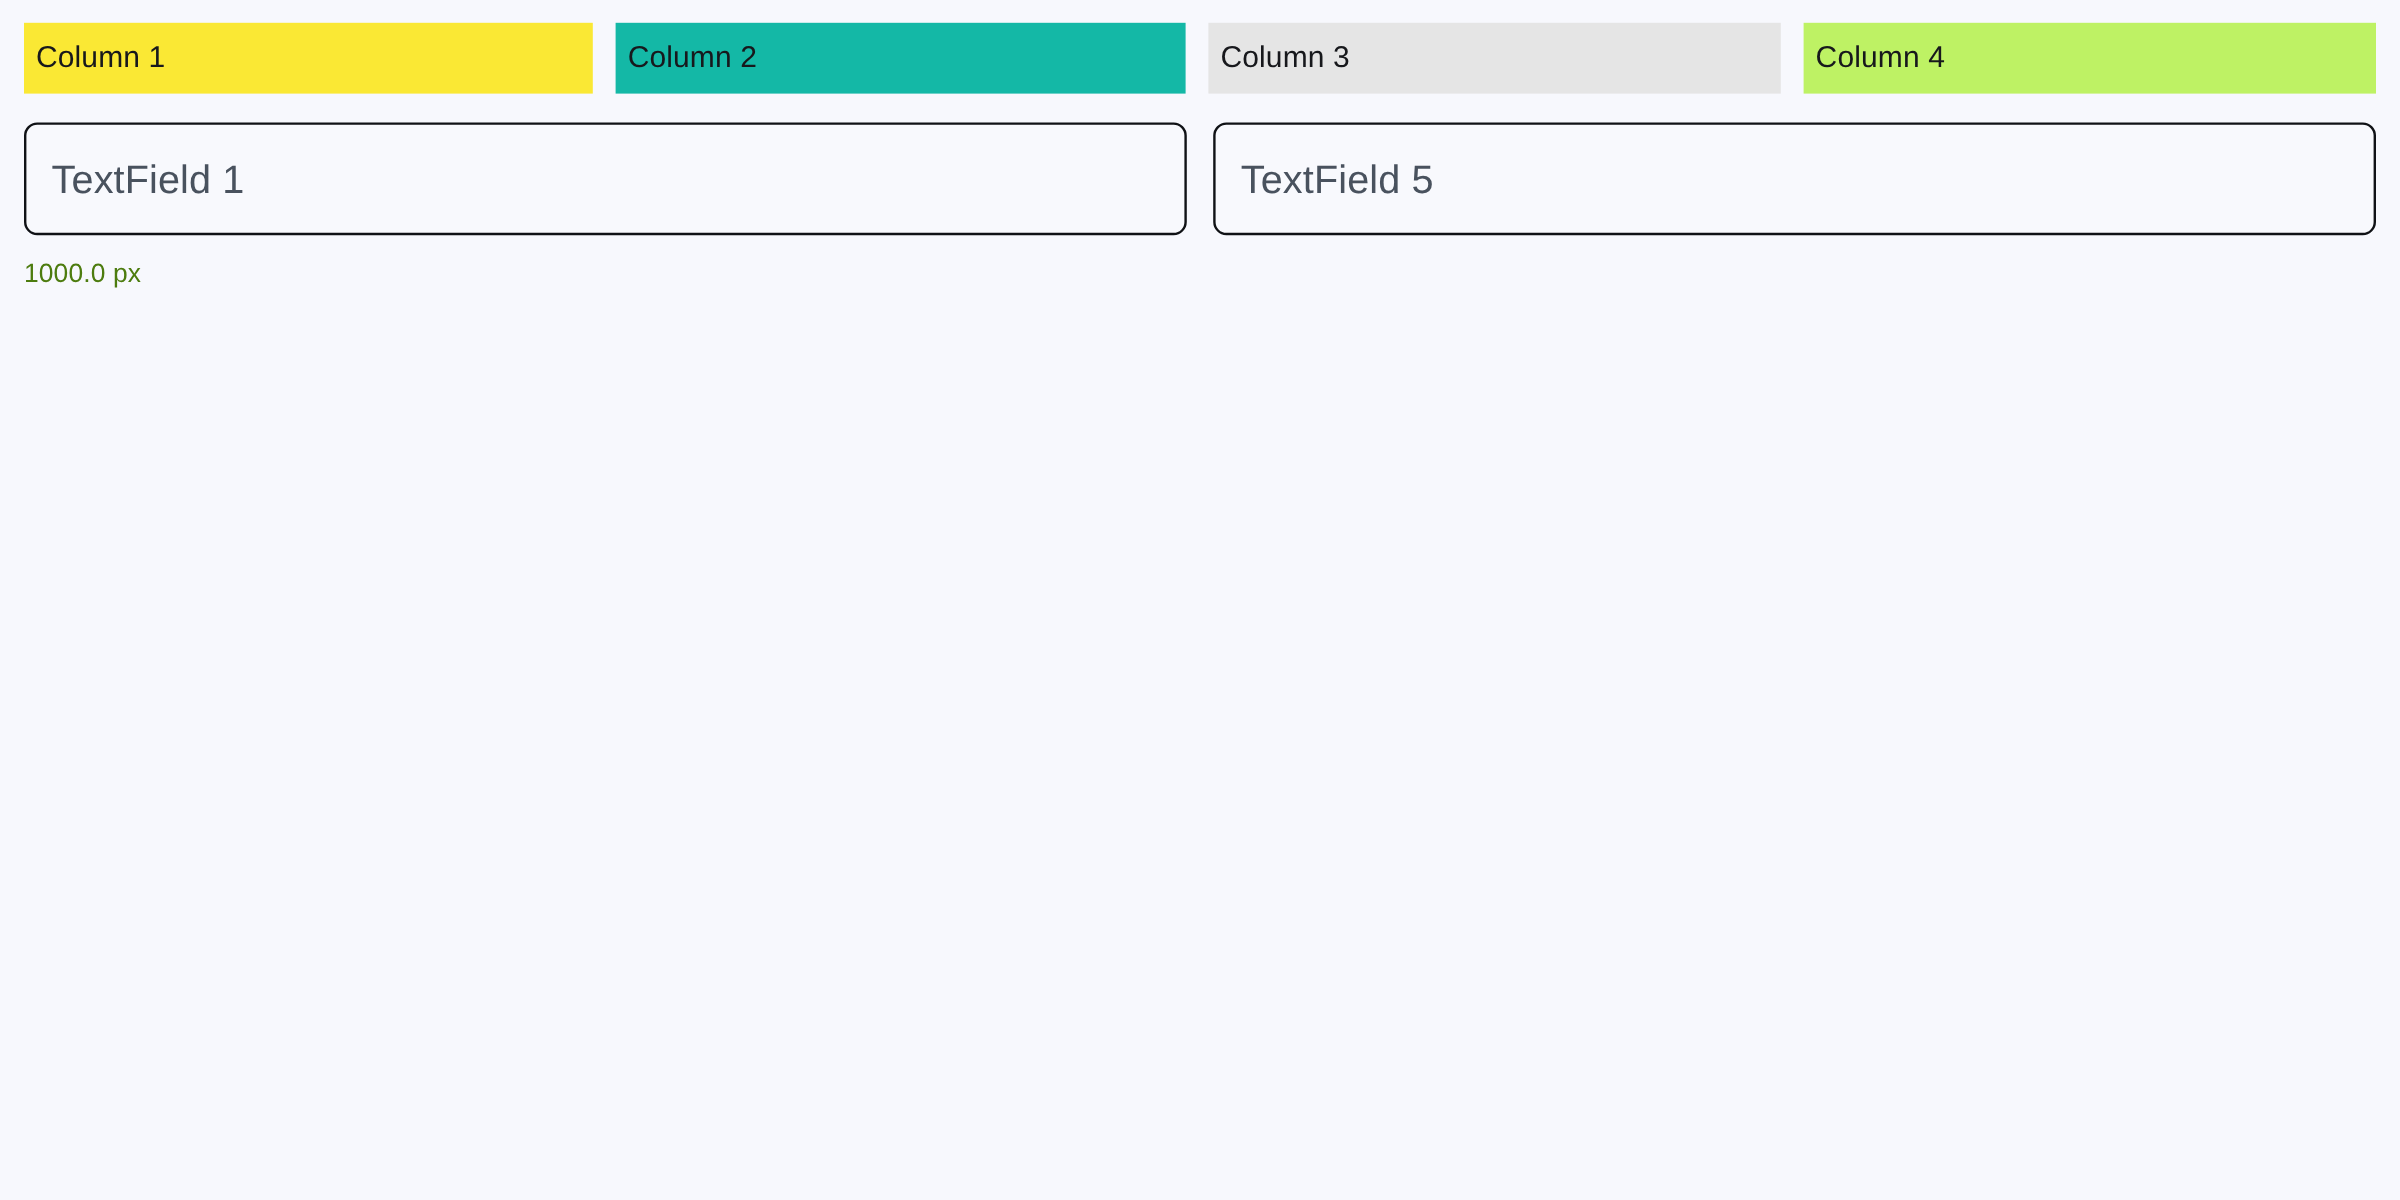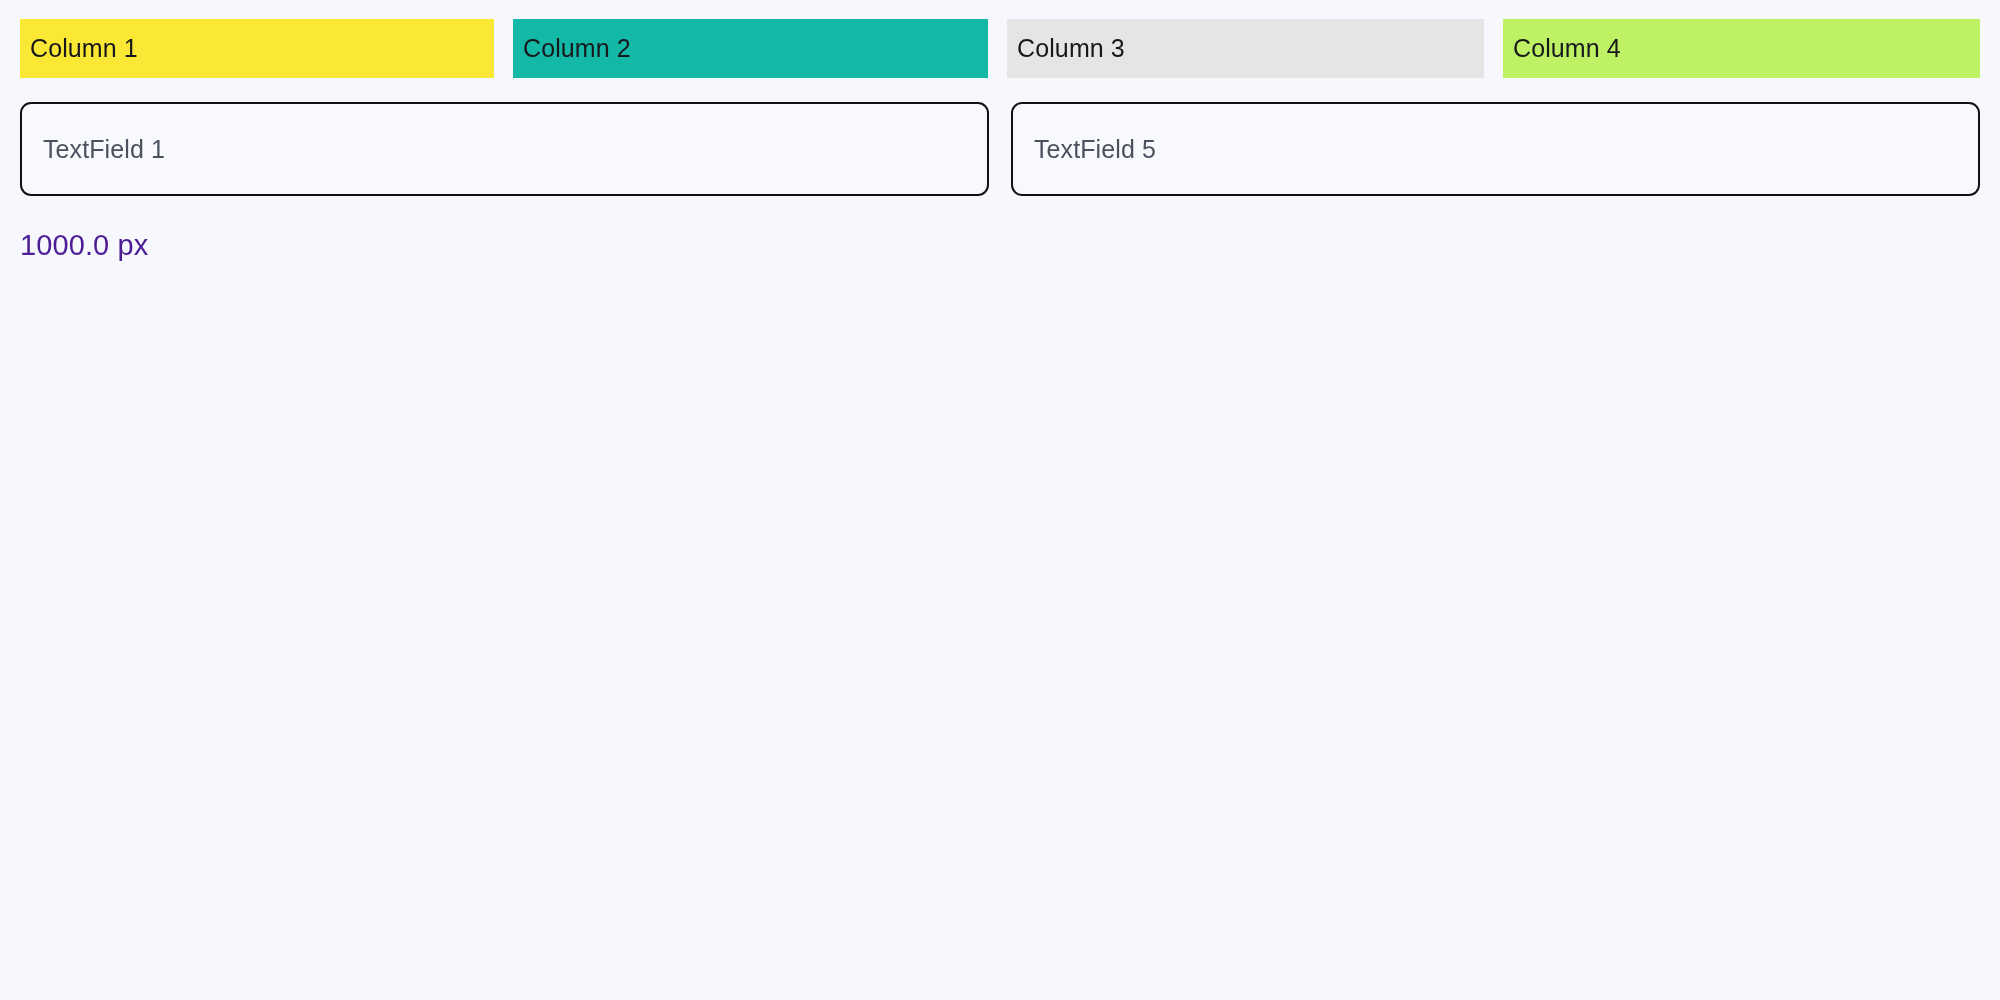--- a/index.html
+++ b/index.html
@@ -26,21 +26,20 @@
     align-items: stretch;
   }
 
   
   #columns-row {
     display: flex;
     flex-direction: row;
     align-items: stretch;
     height: 59px;
     flex: 0 0 auto;
-    justify-content: flex-end;
   }
 
   .column-bar {
     height: 59px;
     box-sizing: border-box;
     display: flex;
     align-items: center;
     padding-left: 10px;
     overflow: hidden;
     white-space: nowrap;
@@ -87,35 +86,35 @@
     overflow: hidden;
     white-space: nowrap;
     cursor: text;
   }
 
   .textfield + .textfield {
     margin-left: 22px;
   }
 
   .textfield-placeholder {
-    font-size: 25px;
+    font-size: 33px;
     line-height: 29px;
     color: #49525e;
     font-family: "Liberation Sans", sans-serif;
     letter-spacing: 0.1px;
     user-select: none;
   }
 
   
   #size-readout {
-    margin-top: 36px;
+    margin-top: 18px;
     flex: 0 0 auto;
-    font-size: 29px;
+    font-size: 22px;
     line-height: 27px;
-    color: #4c1d95;
+    color: #4d7c0f;
     font-family: "Liberation Sans", sans-serif;
     letter-spacing: 0.1px;
     white-space: nowrap;
   }
 
   
   #empty-canvas {
     flex: 1 1 auto;
     min-height: 0;
   }

